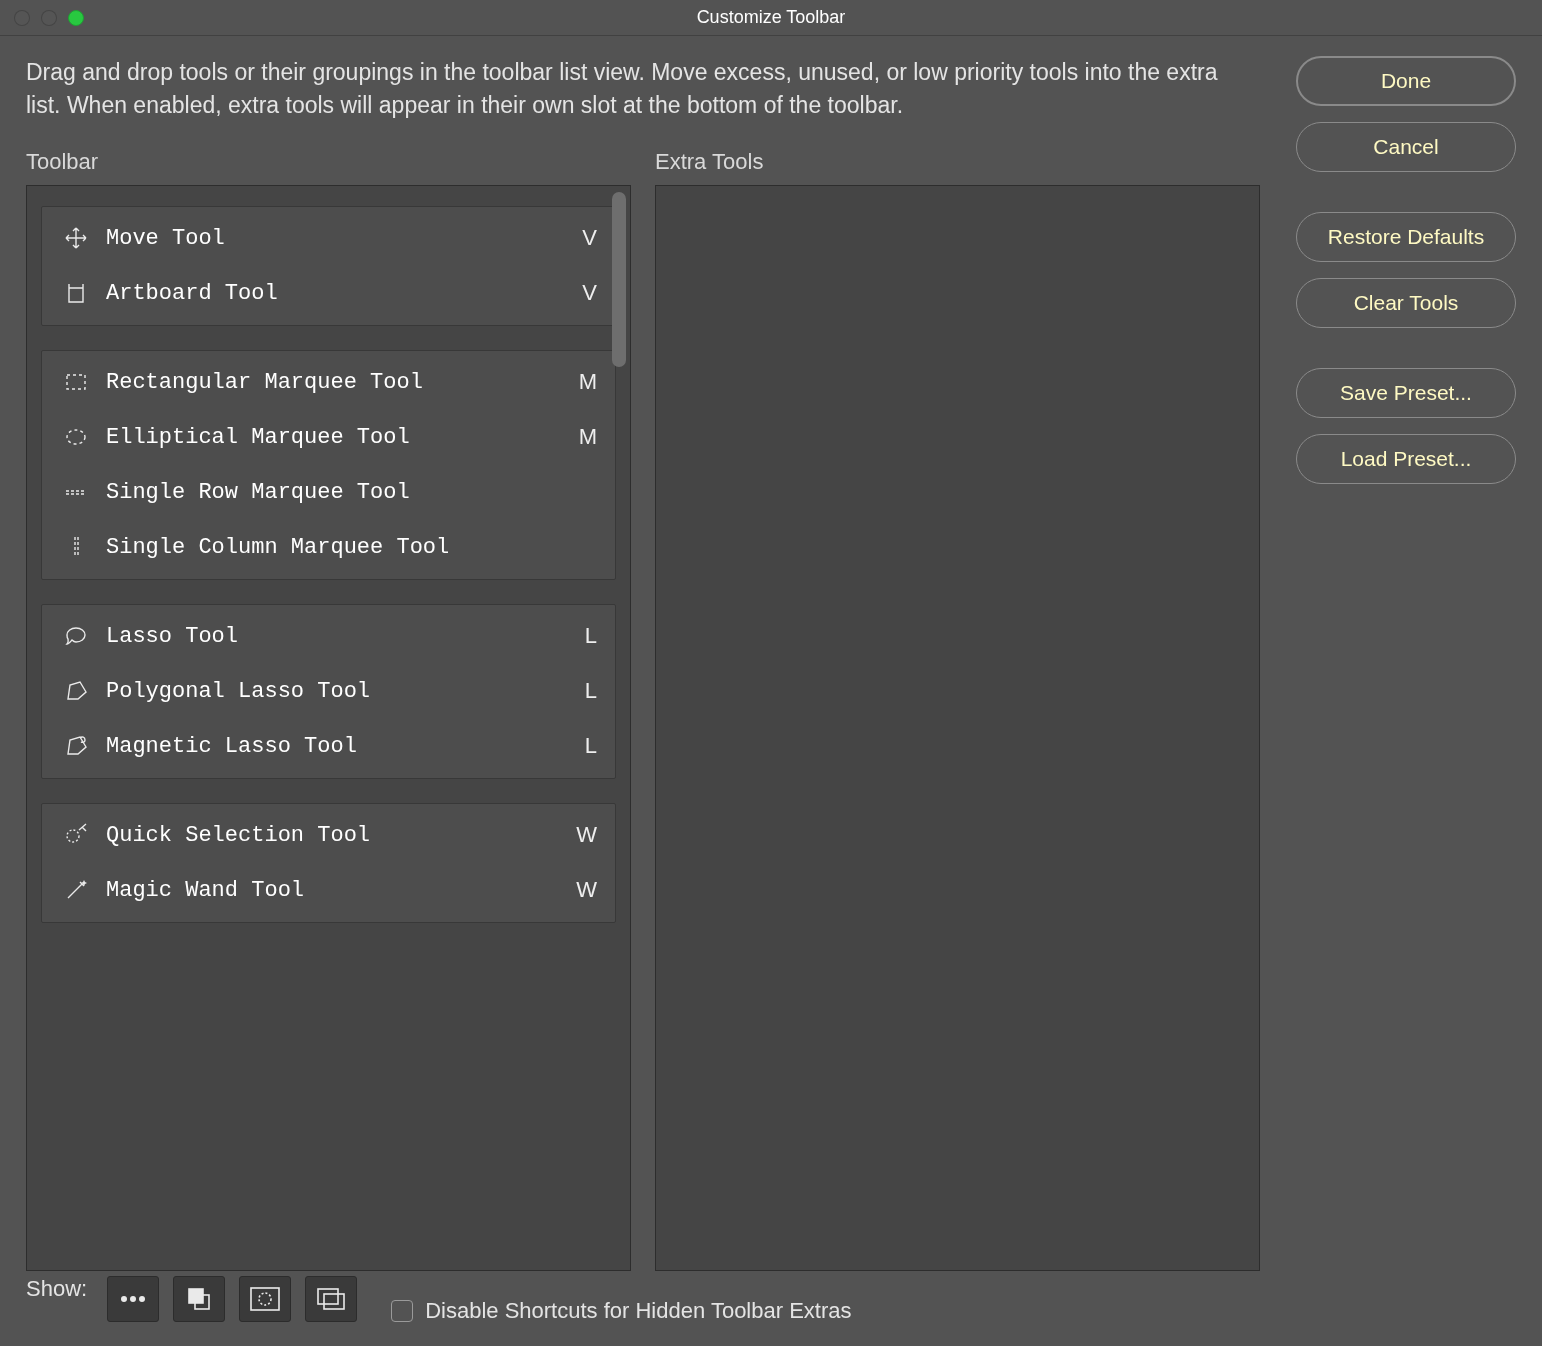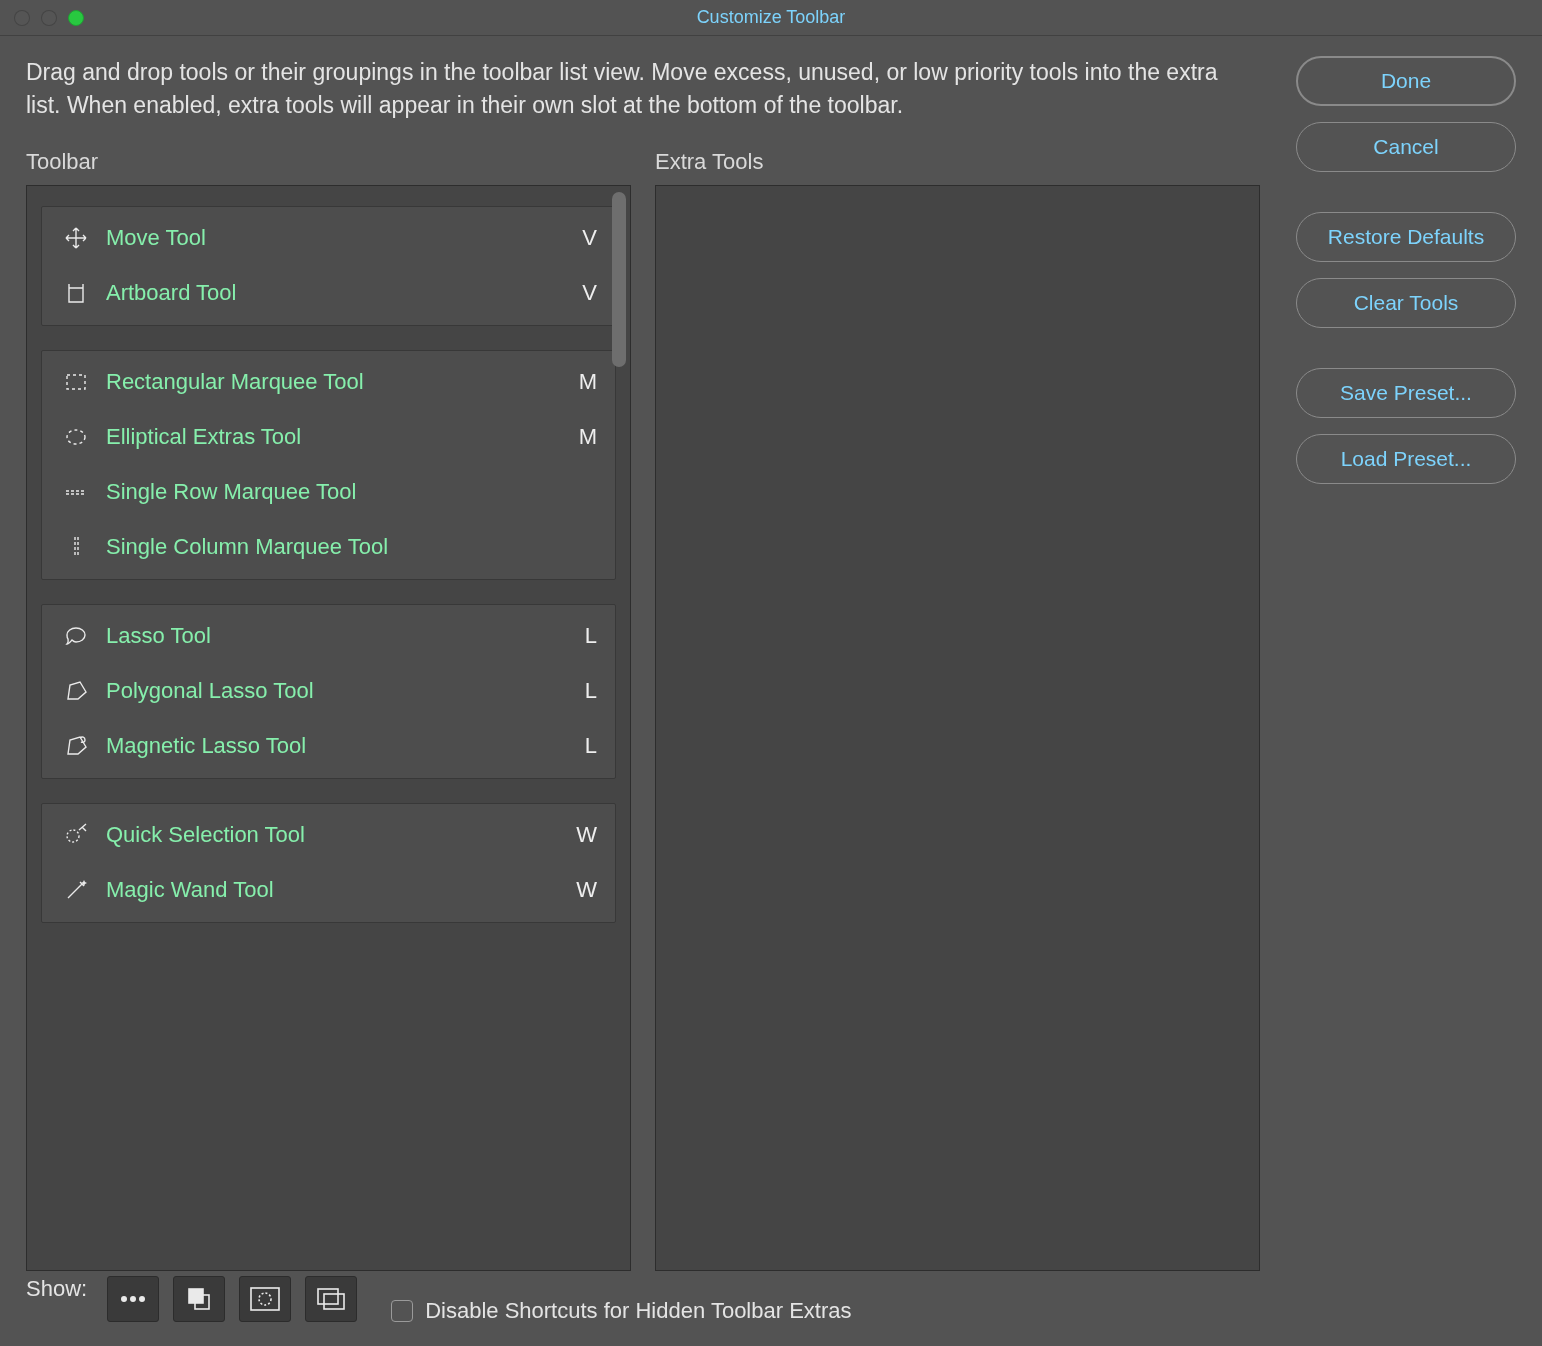--- a/index.html
+++ b/index.html
@@ -27,21 +27,21 @@
     gap: 11px;
     padding-left: 14px;
   }
   .dot {
     width: 16px; height: 16px; border-radius: 50%;
     background: #555; border: 1px solid rgba(0,0,0,.2);
   }
   .dot.green { background:#28c840; border-color:#1fa034;}
   .title {
     position:absolute; left:0; right:0; text-align:center;
-    font-size:18px; color:#7dd3fc; font-weight:400;
+    font-size:18px; color:#ffffff; font-weight:400;
   }
   
   .container {
     display:flex;
     height:calc(100% - 36px - 70px);
     padding: 20px 26px 5px 26px;
     gap: 36px;
   }
   .leftcol {
     flex: 1;
@@ -108,42 +108,43 @@
   }
   .tool-icon {
     width:40px;
     display:flex; align-items:center; justify-content:center;
     color:#eaeaea;
   }
   .tool-icon svg { stroke:#eaeaea; fill:none; stroke-width:1.4; }
   .tool-name {
     flex:1;
     font-size:22px;
-    color:#86efac;
+    color:#ffffff;
     padding-left: 10px;
     white-space:nowrap;
     overflow:hidden;
     text-overflow:ellipsis;
+    font-family:Liberation Mono, monospace;
   }
   .tool-key {
     font-size:22px; color:#eee; width:30px; text-align:right;
   }
   
   .rightcol {
     width: 220px;
     display:flex;
     flex-direction:column;
     padding-top: 0;
   }
   .btn {
     height:50px;
     border:1px solid #8a8a8a;
     border-radius:26px;
     background:transparent;
-    color:#7dd3fc;
+    color:#fef9c3;
     font-size:21px;
     display:flex; align-items:center; justify-content:center;
     cursor:pointer;
     margin-bottom: 16px;
   }
   .btn.primary { border-width:2px; }
   .btn-spacer { height: 24px; }
   
   .footer {
     height:70px;
@@ -221,21 +222,21 @@
                   </div>
                   <div class="tool-name">Rectangular Marquee Tool</div>
                   <div class="tool-key">M</div>
                 </div>
                 <div class="tool-row">
                   <div class="tool-icon">
                     <svg width="28" height="28" viewBox="0 0 28 28">
                       <use href="#i-ellipse-marquee"></use>
                     </svg>
                   </div>
-                  <div class="tool-name">Elliptical Extras Tool</div>
+                  <div class="tool-name">Elliptical Marquee Tool</div>
                   <div class="tool-key">M</div>
                 </div>
                 <div class="tool-row">
                   <div class="tool-icon">
                     <svg width="28" height="28" viewBox="0 0 28 28">
                       <use href="#i-row-marquee"></use>
                     </svg>
                   </div>
                   <div class="tool-name">Single Row Marquee Tool</div>
                   <div class="tool-key"></div>

